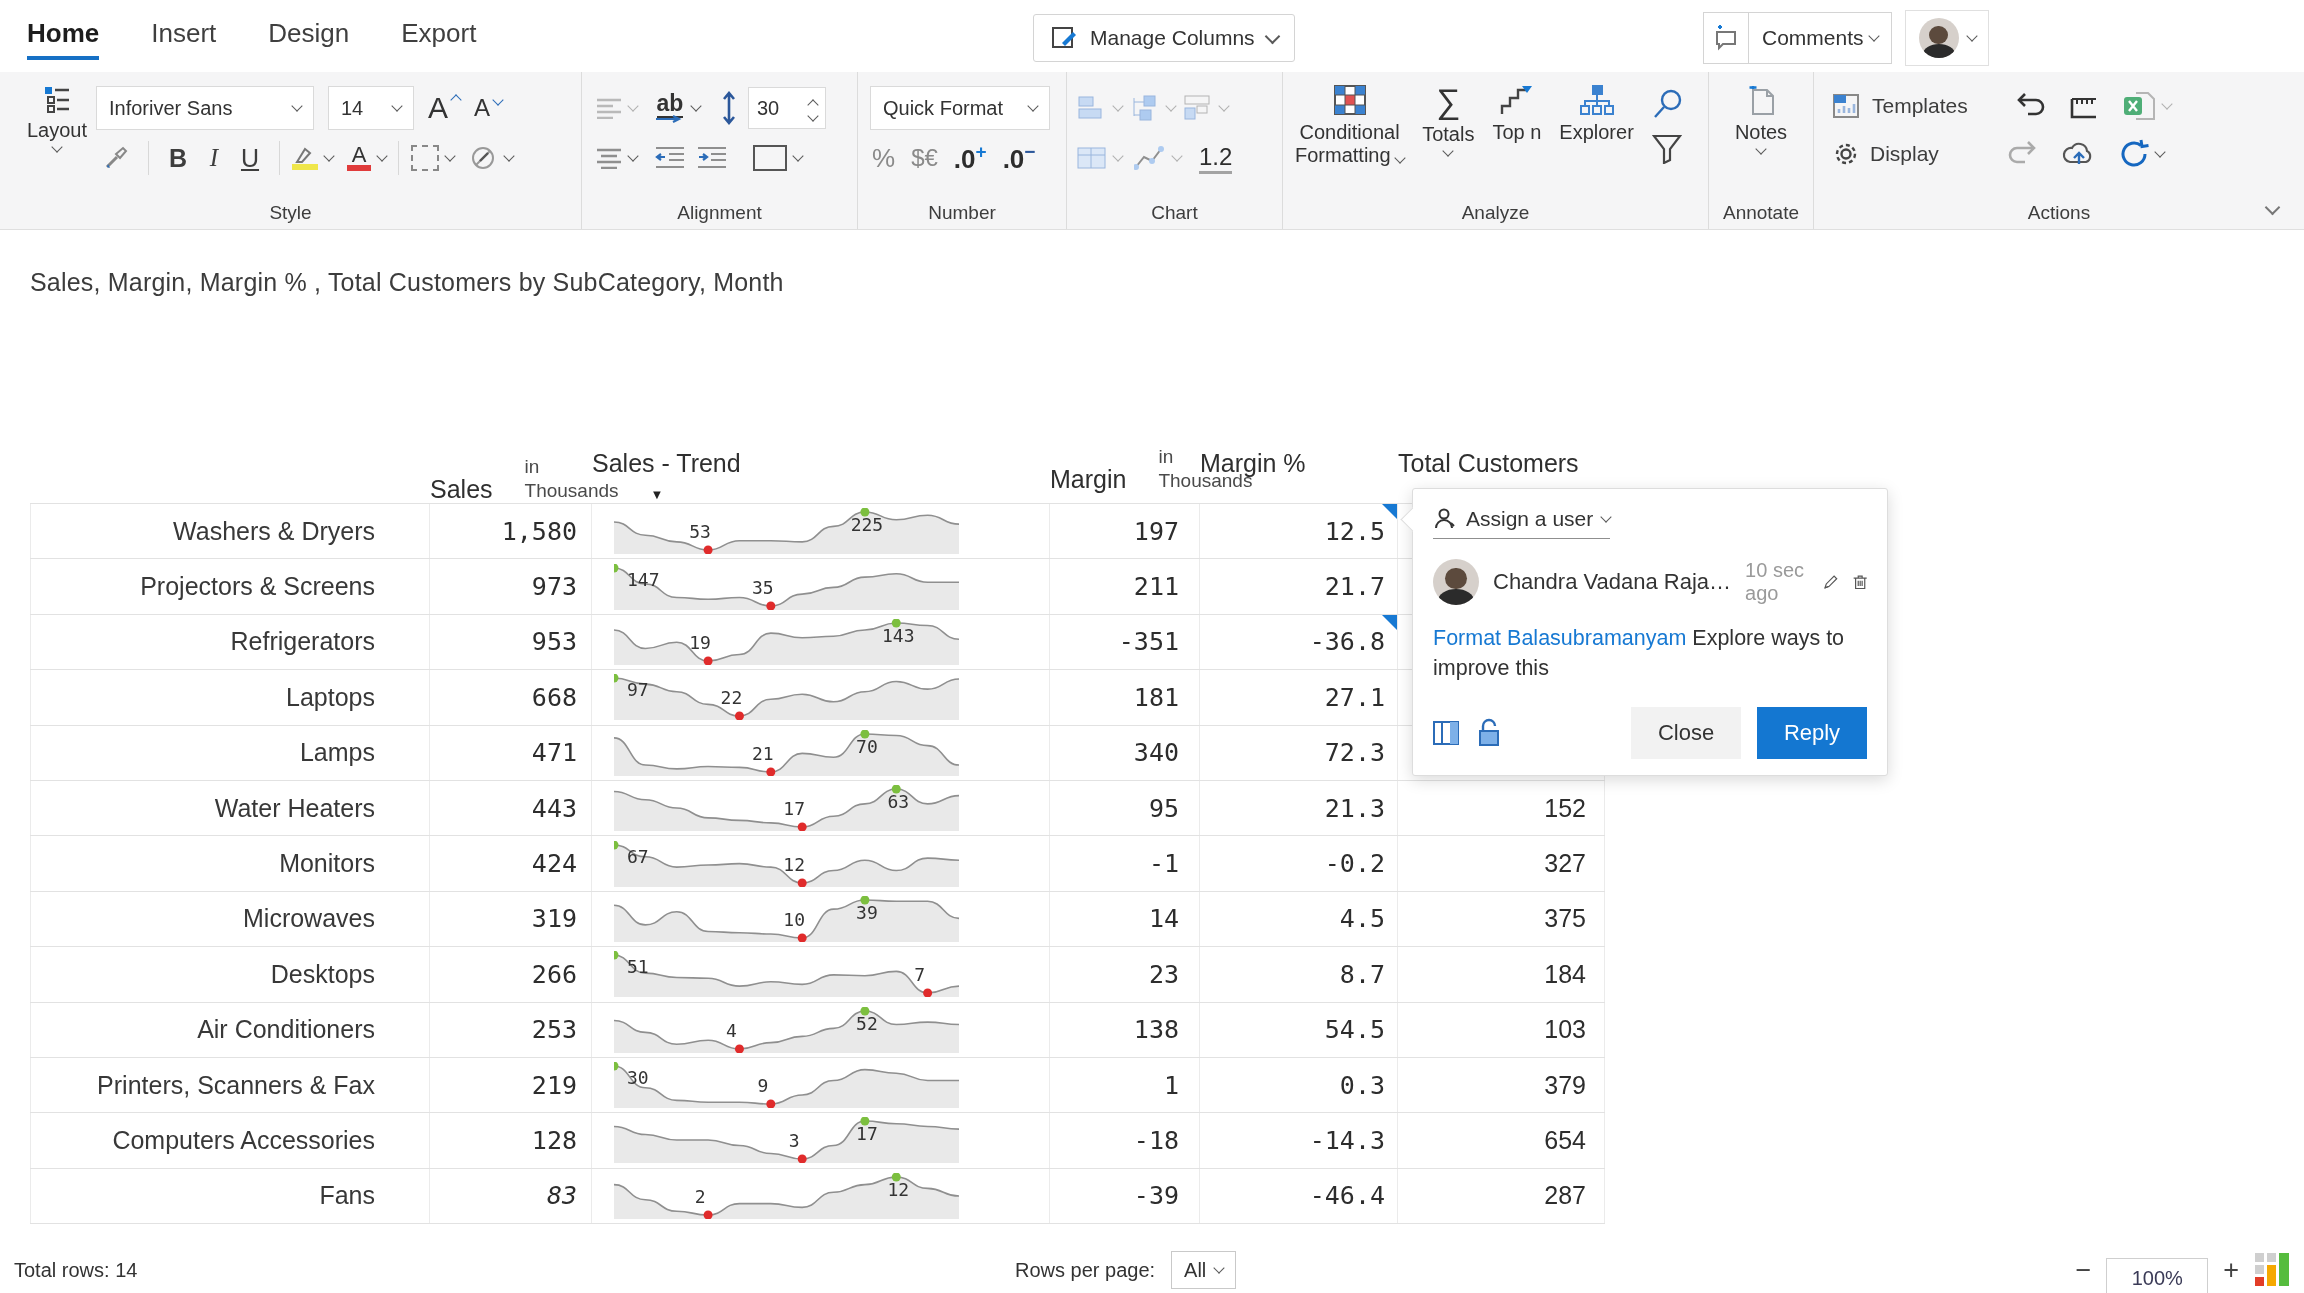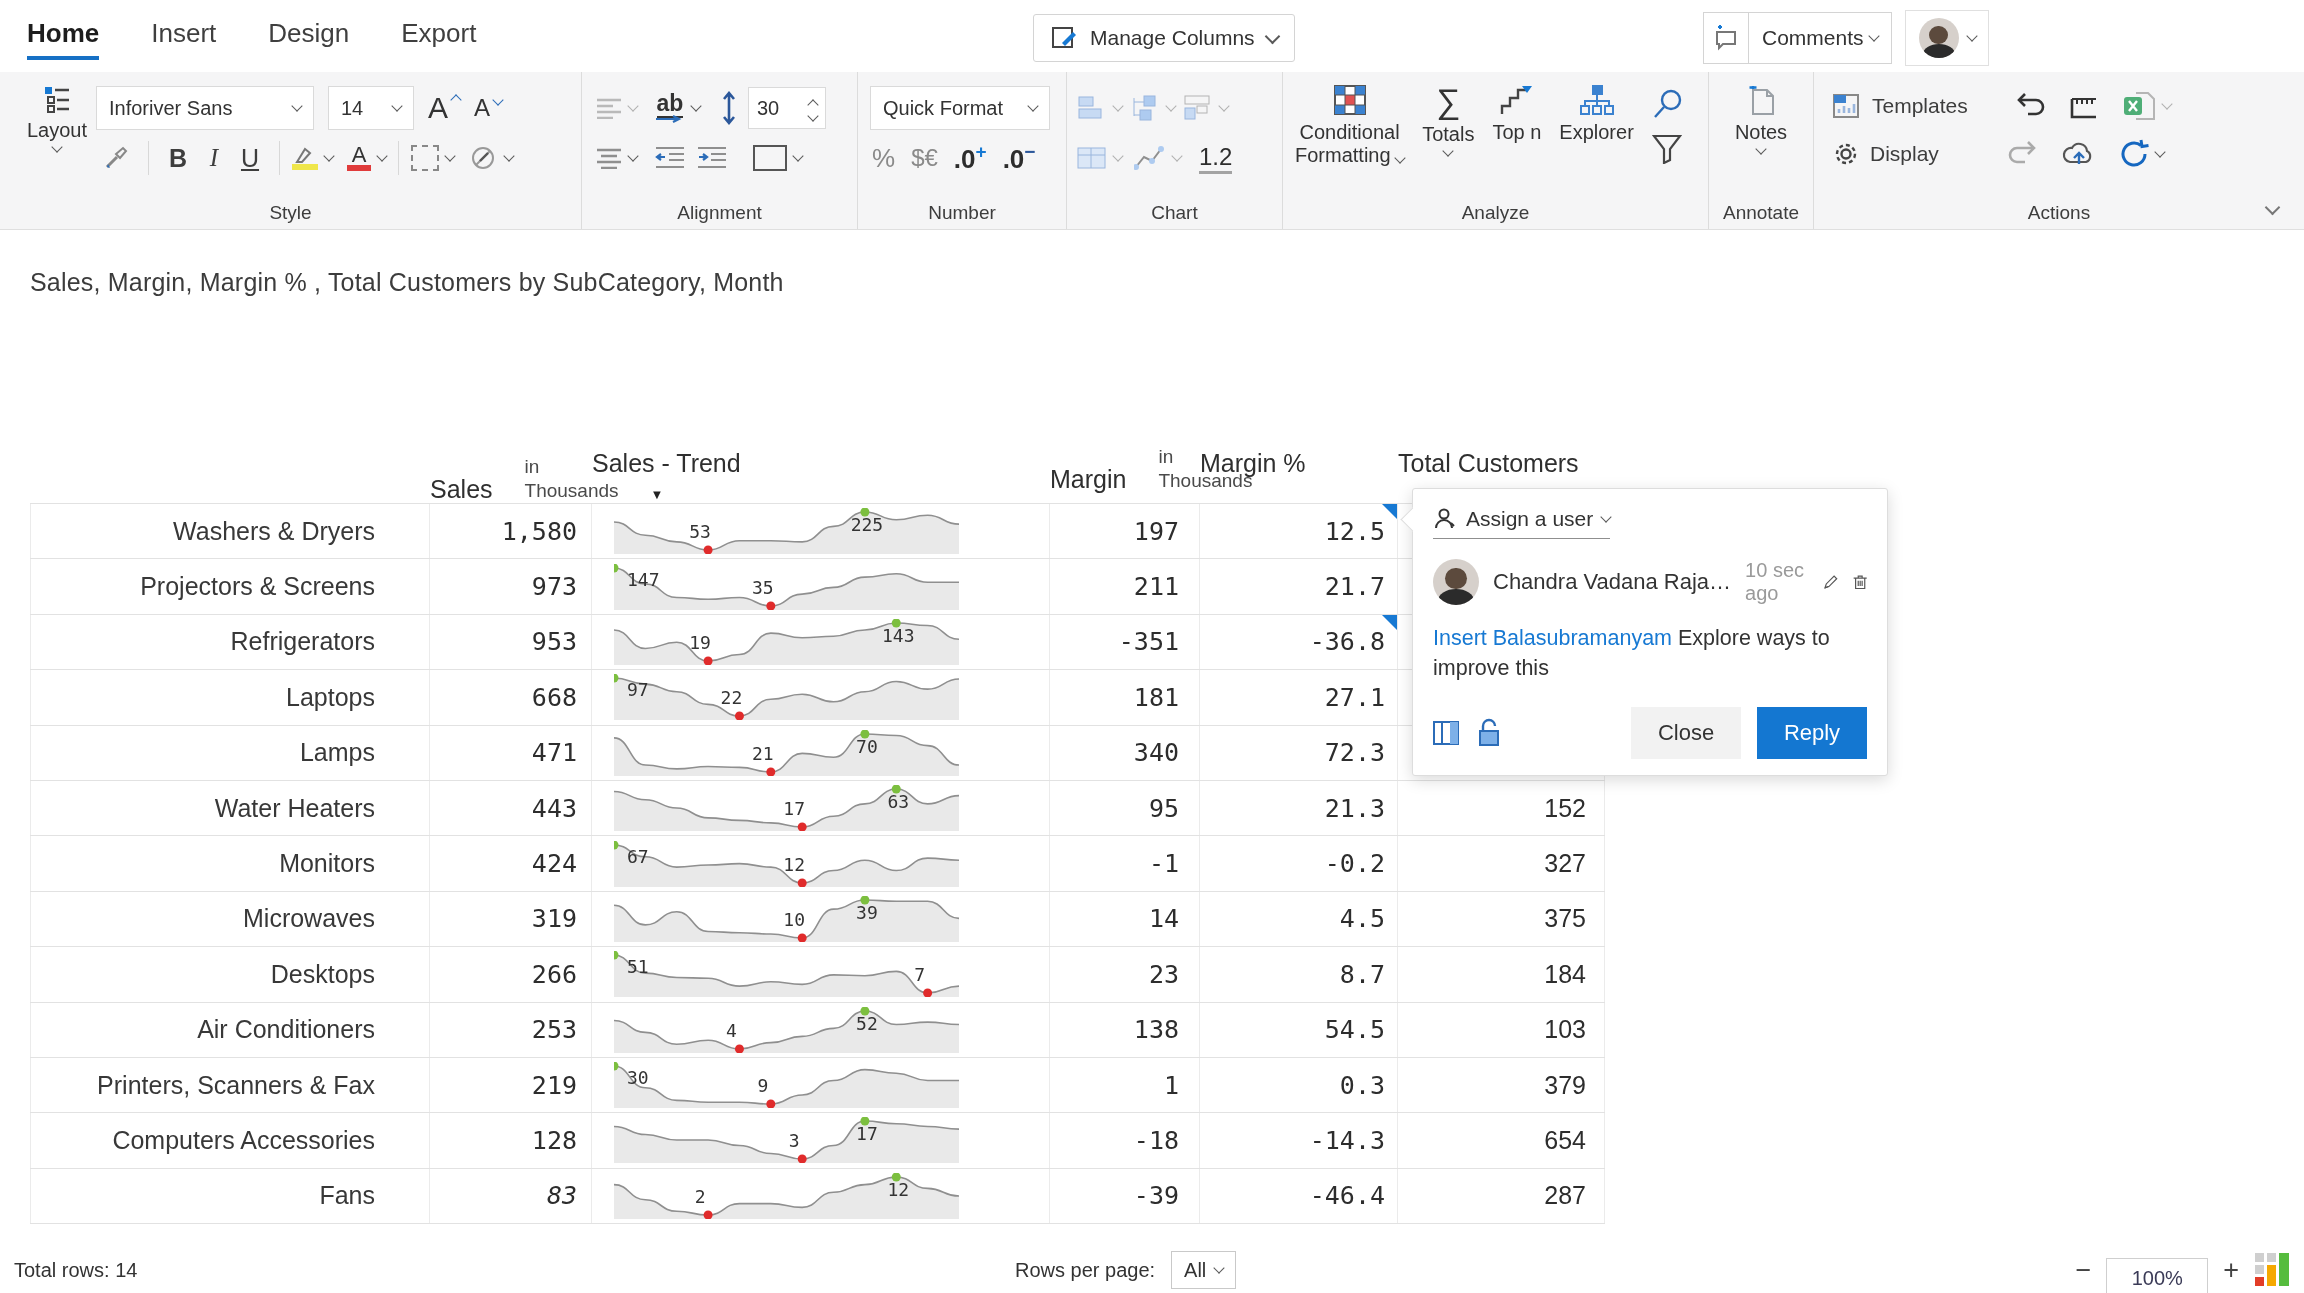--- a/index.html
+++ b/index.html
@@ -833,21 +833,21 @@
       <span class="ptime">10 sec ago</span>
       <svg width="24" height="24" viewBox="0 0 24 24">
           <path d="M3 21 l2 -6 L17 3 l4 4 L9 19 z" fill="none" stroke="#555" stroke-width="1.8"></path>
           <path d="M3 21 l5 -2" stroke="#555" stroke-width="1.8"></path>
         </svg>
       <svg width="22" height="24" viewBox="0 0 22 24">
           <path d="M4 6 h14 v16 h-14 z M1 6 h20 M8 6 v-3 h6 v3 M8 10 v8 M11 10 v8 M14 10 v8" fill="none" stroke="#555" stroke-width="1.8"></path>
         </svg>
     </div>
     <div class="pbody">
-      <a class="mention" href="#">Insert Balasubramanyam</a>
+      <a class="mention" href="#">Format Balasubramanyam</a>
       <span> </span><span>Explore ways to improve this</span>
     </div>
     <div class="pfoot">
       <svg width="30" height="26" viewBox="0 0 30 26">
           <rect x="1" y="2" width="24" height="22" fill="none" stroke="#2b6cb8" stroke-width="2"></rect>
           <rect x="17" y="2" width="8" height="22" fill="#7db0e8"></rect>
           <path d="M9 2 v22" stroke="#2b6cb8" stroke-width="2"></path>
         </svg>
       <svg width="26" height="30" viewBox="0 0 26 30">
           <path d="M6 13 v-5 a6 6 0 0 1 12 0" fill="none" stroke="#2b6cb8" stroke-width="2.4"></path>

